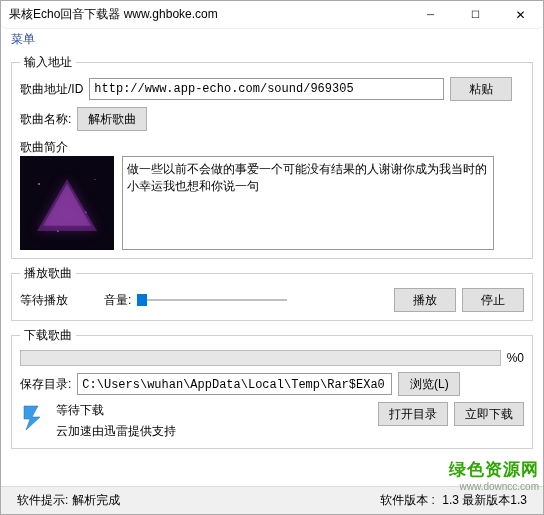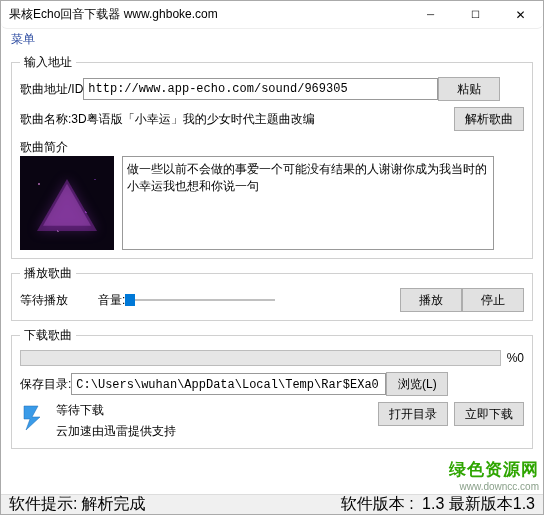--- a/index.html
+++ b/index.html
@@ -7,21 +7,21 @@
 .window { width: 544px; height: 515px; background: #fff; border: 1px solid #aaa; position: relative; overflow: hidden; }
 .titlebar { height: 28px; background: #fff; display: flex; align-items: center; padding: 0 0 0 8px; border-bottom: 1px solid #eee; border-radius: 6px; }
 .titlebar .title { flex: 1; font-size: 12px; color: #000; white-space: nowrap; }
 .winbtns { display: flex; }
 .winbtn { width: 45px; height: 28px; display: flex; align-items: center; justify-content: center; font-size: 10px; color: #000; }
 .winbtn:last-child { font-size: 12px; }
 .menubar { padding: 2px 8px 6px 10px; font-size: 12px; color: #2b4aa0; }
 .content { padding: 0 10px 0 10px; }
 fieldset { border: 1px solid #d0d0d0; margin: 0 0 6px 0; padding: 6px 8px 8px 8px; }
 legend { font-size: 12px; padding: 0 4px; color: #000; }
-.row { display: flex; align-items: center; margin-bottom: 6px; }
+.row { display: flex; align-items: center; gap: 6px; margin-bottom: 6px; }
 .row:last-child { margin-bottom: 0; }
 .lbl { font-size: 12px; color: #000; white-space: nowrap; }
 input[type=text] { height: 22px; border: 1px solid #999; font-size: 12px; padding: 0 4px; font-family: "Courier New", monospace; }
 .url-input { width: 355px; }
 .btn { height: 24px; min-width: 62px; background: #e1e1e1; border: 1px solid #adadad; font-size: 12px; padding: 0 10px; cursor: pointer; }
 .song-row .lbl-name { flex: 1; }
 .intro-row { display: flex; gap: 8px; align-items: flex-start; }
 .cover { width: 94px; height: 94px; background: #0a0512; position: relative; flex-shrink: 0; overflow: hidden; }
 .cover-tri { position:absolute; left:50%; top:50%; transform:translate(-50%,-46%); width:0; height:0; border-left:30px solid transparent; border-right:30px solid transparent; border-bottom:52px solid rgba(180,60,220,0.35); filter: drop-shadow(0 0 6px rgba(200,80,255,0.6)); }
 .cover-tri2 { position:absolute; left:50%; top:50%; transform:translate(-50%,-46%); width:0; height:0; border-left:24px solid transparent; border-right:24px solid transparent; border-bottom:42px solid rgba(230,120,255,0.25); }
@@ -38,21 +38,21 @@
 .slider-thumb { position: absolute; top: 3px; left: 0; width: 10px; height: 12px; background: #0078d7; }
 .progress-wrap { display: flex; align-items: center; gap: 6px; }
 .progress { flex: 1; height: 16px; border: 1px solid #bcbcbc; background: #e6e6e6; }
 .pct { font-size: 12px; }
 .dir-input { width: 315px; }
 .xunlei { display: flex; align-items: flex-start; gap: 8px; margin-top:6px; }
 .xl-icon { width: 28px; height: 28px; position: relative; flex-shrink:0; margin-top:2px; }
 .xl-icon svg { width:28px; height:28px; }
 .xl-text { display:flex; flex-direction:column; gap:4px; font-size:12px; flex:1; }
 .xl-btns { display:flex; gap:6px; align-items:flex-end; }
-.statusbar { position: absolute; bottom: 0; left: 0; right: 0; height: 20px; border-top: 1px solid #ddd; display: flex; align-items: center; padding: 0 8px; font-size: 16px; color: #000; background:#f0f0f0; }
+.statusbar { position: absolute; bottom: 0; left: 0; right: 0; height: 28px; border-top: 1px solid #ddd; display: flex; align-items: center; padding: 0 16px; font-size: 12px; color: #000; background:#f0f0f0; }
 .statusbar .sr { margin-left: auto; }
 .watermark { position: absolute; right: 4px; bottom: 22px; text-align: right; pointer-events:none; }
 .watermark .ch { color: #2ea500; font-weight: bold; font-size: 17px; text-shadow: 0 0 2px #fff, 1px 1px 0 #fff; letter-spacing: 1px; }
 .watermark .en { color: #8aa08a; font-size: 10px; }
 </style>
 </head>
 <body>
 
 <div class="window">
 
@@ -73,21 +73,20 @@
 
     <fieldset>
       <legend>输入地址</legend>
       <div class="row">
         <span class="lbl">歌曲地址/ID</span>
         <input type="text" class="url-input" value="http://www.app-echo.com/sound/969305" style="">
         <button class="btn">粘贴</button>
       </div>
       <div class="row song-row">
         <span class="lbl">歌曲名称:</span>
-        <span class="lbl lbl-name">3D粤语版「小幸运」我的少女时代主题曲改编</span>
         <button class="btn">解析歌曲</button>
       </div>
       <div><span class="lbl">歌曲简介</span></div>
       <div class="intro-row">
         <div class="cover">
           <div class="cover-dots"></div>
           <div class="cover-tri"></div>
           <div class="cover-tri2"></div>
         </div>
         <textarea style="">做一些以前不会做的事爱一个可能没有结果的人谢谢你成为我当时的小幸运我也想和你说一句</textarea>

